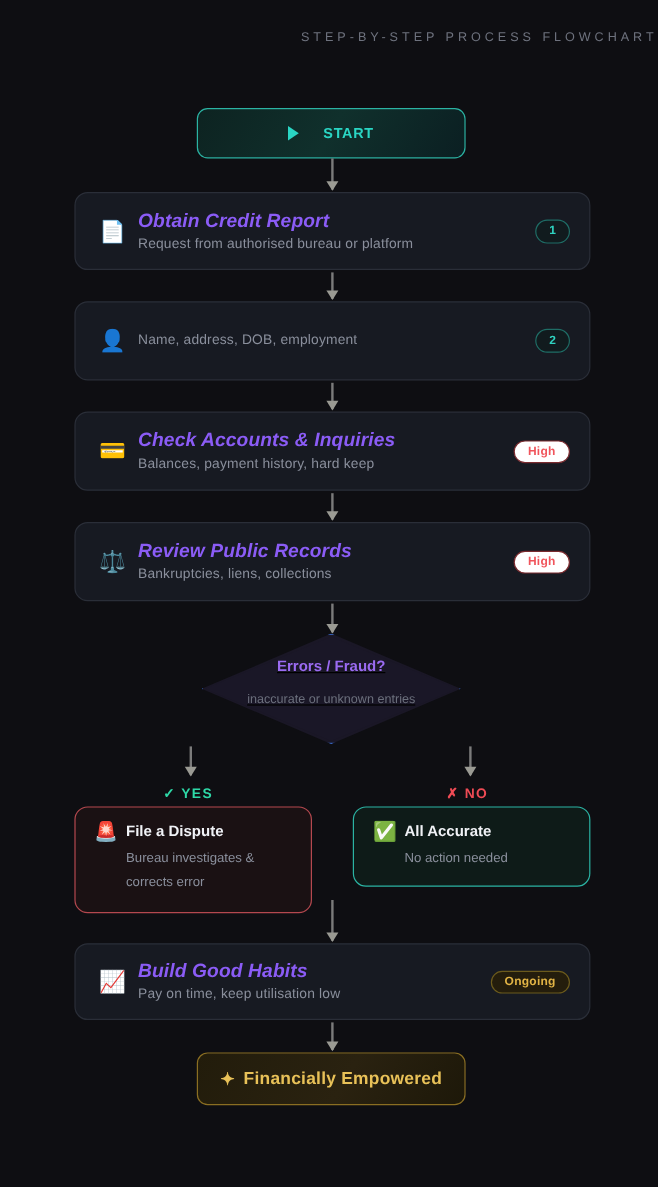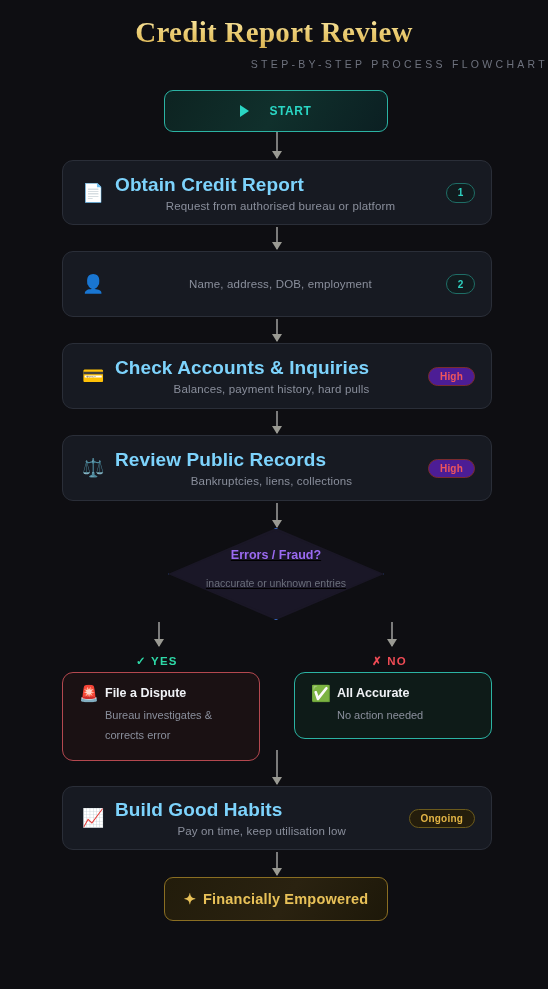--- a/index.html
+++ b/index.html
@@ -69,40 +69,41 @@
     border-radius:11px;
     display:flex;align-items:center;
     padding:0 16px 0 14px;
   }
   .card .ico{
     width:34px;flex:0 0 34px;text-align:center;
     font-size:18px;line-height:1;
   }
   .card .txt{flex:1 1 auto;min-width:0;padding-left:4px;}
   .card .ttl{
-    font-size:19px;font-weight:bold;color:#7dd3fc;letter-spacing:.1px;
+    font-size:16px;font-weight:bold;color:#8b5cf6;letter-spacing:.1px;
     margin:0 0 4px 0;
+    font-style:italic;
   }
   .card .sub{
-    font-size:11.5px;color:#8a8f9c;margin:0;letter-spacing:.15px;text-align:center;
+    font-size:11.5px;color:#8a8f9c;margin:0;letter-spacing:.15px;
   }
   .badge-num{
     flex:0 0 auto;
     width:27px;height:18px;border-radius:10px;
     border:1.2px solid #1f6d66;
     background:#111b1e;
     color:#2fd3c1;font-size:10px;font-weight:bold;
     display:flex;align-items:center;justify-content:center;
   }
   .badge-tag{
     flex:0 0 auto;
     padding:3px 11px;border-radius:10px;
     font-size:10px;font-weight:bold;letter-spacing:.2px;
   }
-  .badge-high{border:1px solid #7a2b2f;background:#4c1d95;color:#f0555c;}
+  .badge-high{border:1px solid #7a2b2f;background:#ffffff;color:#f0555c;}
   .badge-ongoing{border:1px solid #6b5a1c;background:#241d0c;color:#e2b445;}
 
   
   .diamond-wrap{position:absolute;left:168px;top:528px;width:216px;height:92px;}
   .diamond-shape{
     position:absolute;inset:0;
     background:#1a1726;
     border:1.5px solid #3b6fd4;
     clip-path:polygon(50% 0,100% 50%,50% 100%,0 50%);
     -webkit-clip-path:polygon(50% 0,100% 50%,50% 100%,0 50%);
@@ -151,21 +152,20 @@
     display:flex;align-items:center;justify-content:center;gap:7px;
     color:#e8c158;font-size:14.5px;font-weight:bold;letter-spacing:.2px;
   }
 </style>
 </head>
 <body>
 
 <div class="page">
 
   <div class="hdr">
-    <h1 class="title">Credit Report Review</h1>
     <p class="subtitle">STEP-BY-STEP PROCESS FLOWCHART</p>
   </div>
 
   <div class="start-btn">
     <span class="tri"></span>
     <span>START</span>
   </div>
   <div class="conn" style="left:276px;top:132px;height:26px;"></div>
 
   <div class="card" style="top:160px;height:65px;">
@@ -184,21 +184,21 @@
       <p class="sub">Name, address, DOB, employment</p>
     </span>
     <span class="badge-num">2</span>
   </div>
   <div class="conn" style="left:276px;top:319px;height:22px;"></div>
 
   <div class="card" style="top:343px;height:66px;">
     <span class="ico">💳</span>
     <span class="txt">
       <p class="ttl">Check Accounts &amp; Inquiries</p>
-      <p class="sub">Balances, payment history, hard pulls</p>
+      <p class="sub">Balances, payment history, hard keep</p>
     </span>
     <span class="badge-tag badge-high">High</span>
   </div>
   <div class="conn" style="left:276px;top:411px;height:22px;"></div>
 
   <div class="card" style="top:435px;height:66px;">
     <span class="ico">⚖️</span>
     <span class="txt">
       <p class="ttl">Review Public Records</p>
       <p class="sub">Bankruptcies, liens, collections</p>

